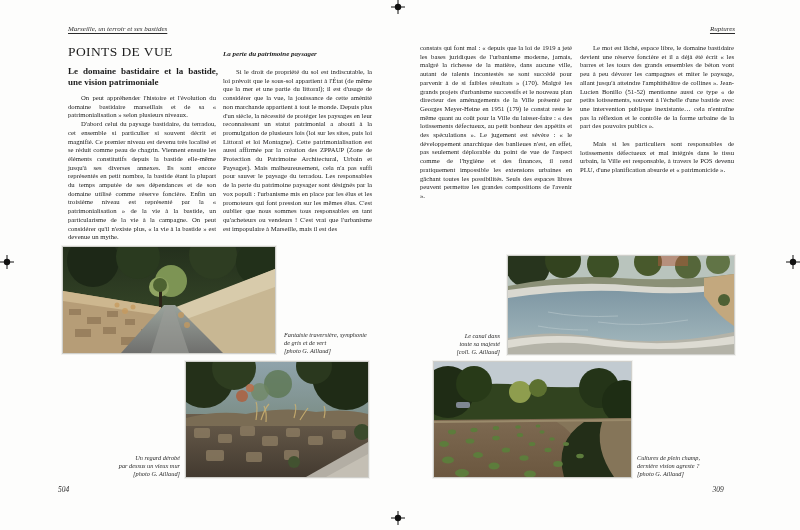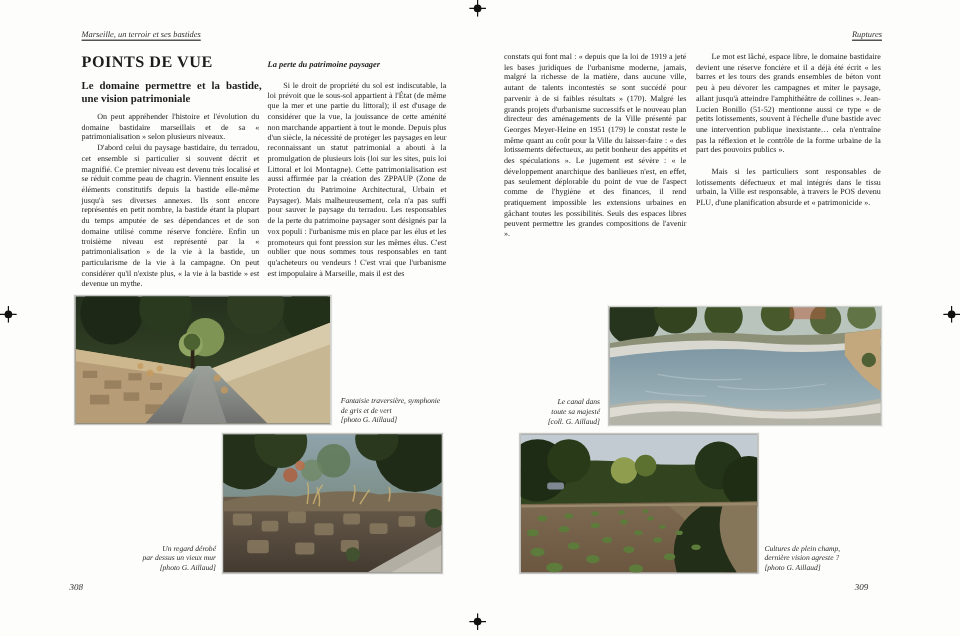--- a/index.html
+++ b/index.html
@@ -5,21 +5,21 @@
   html,body{margin:0;padding:0;}
   body{
     width:800px;height:530px;position:relative;overflow:hidden;
     background:#fdfdfc;
     font-family:"Liberation Serif","DejaVu Serif",serif;
     color:#1c1c1c;
   }
   .abs{position:absolute;}
   .running-head{font-style:italic;font-size:7px;color:#2b2b2b;text-decoration:underline;text-underline-offset:2px;}
   .page-num{font-style:italic;font-size:7.5px;color:#2b2b2b;}
-  .title{font-size:13.5px;font-weight:bold;letter-spacing:.4px;text-align:right;}
+  .title{font-size:13.5px;font-weight:normal;letter-spacing:.4px;text-align:right;}
   .subtitle{font-size:9px;font-weight:bold;line-height:11px;text-align:justify;}
   .col{text-align:justify;font-size:6.7px;line-height:8.7px;color:#222;}
   .col p{margin:0;text-indent:13px;}
   .col-heading{font-size:7px;font-weight:bold;font-style:italic;margin:0 0 8px 0;}
   .caption{font-style:italic;font-size:6.3px;line-height:8px;color:#2a2a2a;white-space:pre-line;}
   .caption.right{text-align:right;}
   .photo{border:1px solid #cfcfcb;box-shadow:0 0 0 1px #f2f2ef;background:#888;}
   .photo svg{display:block;}
   .regmark{width:14px;height:14px;}
 </style>
@@ -41,21 +41,21 @@
 <svg class="abs regmark" style="left:391px;top:511px;" viewBox="0 0 14 14">
     <circle cx="7" cy="7" r="3.2" fill="#111"></circle>
     <path d="M7 0v14M0 7h14" stroke="#111" stroke-width="1"></path>
   </svg>
 
 <div class="abs" style="left:0;top:0;width:400px;height:455px;">
   <div class="abs running-head" style="left:68px;top:25px;">Marseille, un terroir et ses bastides</div>
 
   <div class="abs title" style="left:68px;top:44px;">POINTS DE VUE</div>
 
-  <div class="abs subtitle" style="left:68px;top:66px;width:150px;">Le domaine permettre et la bastide, une vision patrimoniale</div>
+  <div class="abs subtitle" style="left:68px;top:66px;width:150px;">Le domaine bastidaire et la bastide, une vision patrimoniale</div>
 
   <div class="abs col" style="left:68px;top:94px;width:148px;">
     <p>On peut appréhender l'histoire et l'évolution du domaine bastidaire marseillais et de sa « patrimonialisation » selon plusieurs niveaux.</p>
     <p>D'abord celui du paysage bastidaire, du terradou, cet ensemble si particulier si souvent décrit et magnifié. Ce premier niveau est devenu très localisé et se réduit comme peau de chagrin. Viennent ensuite les éléments constitutifs depuis la bastide elle-même jusqu'à ses diverses annexes. Ils sont encore représentés en petit nombre, la bastide étant la plupart du temps amputée de ses dépendances et de son domaine utilisé comme réserve foncière. Enfin un troisième niveau est représenté par la « patrimonialisation » de la vie à la bastide, un particularisme de la vie à la campagne. On peut considérer qu'il n'existe plus, « la vie à la bastide » est devenue un mythe.</p>
   </div>
 
   <div class="abs" style="left:223px;top:50px;width:149px;">
     <div class="col-heading">La perte du patrimoine paysager</div>
     <div class="col" style="margin-top:10px;">
       <p>Si le droit de propriété du sol est indiscutable, la loi prévoit que le sous-sol appartient à l'État (de même que la mer et une partie du littoral); il est d'usage de considérer que la vue, la jouissance de cette aménité non marchande appartient à tout le monde. Depuis plus d'un siècle, la nécessité de protéger les paysages en leur reconnaissant un statut patrimonial a abouti à la promulgation de plusieurs lois (loi sur les sites, puis loi Littoral et loi Montagne). Cette patrimonialisation est aussi affirmée par la création des ZPPAUP (Zone de Protection du Patrimoine Architectural, Urbain et Paysager). Mais malheureusement, cela n'a pas suffi pour sauver le paysage du terradou. Les responsables de la perte du patrimoine paysager sont désignés par la vox populi : l'urbanisme mis en place par les élus et les promoteurs qui font pression sur les mêmes élus. C'est oublier que nous sommes tous responsables en tant qu'acheteurs ou vendeurs ! C'est vrai que l'urbanisme est impopulaire à Marseille, mais il est des</p>
@@ -158,21 +158,21 @@
       <polygon points="120,115 182,80 182,115" fill="#b3aea4"></polygon>
       <polygon points="140,115 182,92 182,115" fill="#c4bfb4"></polygon>
       <circle cx="176" cy="70" r="8" fill="#3a4a2c"></circle>
       <circle cx="108" cy="100" r="6" fill="#425230"></circle>
     </svg>
   </div>
   <div class="abs caption right" style="left:92px;top:454px;width:88px;">Un regard dérobé
 par dessus un vieux mur
 [photo G. Aillaud]</div>
 
-  <div class="abs page-num" style="left:58px;top:485px;">308</div>
+  <div class="abs page-num" style="left:58px;top:485px;">504</div>
 </div>
 
 <div class="abs" style="left:400px;top:0;width:400px;height:518px;">
   <div class="abs running-head" style="left:240px;top:25px;width:95px;text-align:right;">Ruptures</div>
 
   <div class="abs col" style="left:20px;top:44px;width:152px;">
     <p style="text-indent:0;">constats qui font mal : « depuis que la loi de 1919 a jeté les bases juridiques de l'urbanisme moderne, jamais, malgré la richesse de la matière, dans aucune ville, autant de talents incontestés se sont succédé pour parvenir à de si faibles résultats » (170). Malgré les grands projets d'urbanisme successifs et le nouveau plan directeur des aménagements de la Ville présenté par Georges Meyer-Heine en 1951 (179) le constat reste le même quant au coût pour la Ville du laisser-faire : « des lotissements défectueux, au petit bonheur des appétits et des spéculations ». Le jugement est sévère : « le développement anarchique des banlieues n'est, en effet, pas seulement déplorable du point de vue de l'aspect comme de l'hygiène et des finances, il rend pratiquement impossible les extensions urbaines en gâchant toutes les possibilités. Seuls des espaces libres peuvent permettre les grandes compositions de l'avenir ».</p>
   </div>
 
   <div class="abs col" style="left:180px;top:44px;width:154px;">

